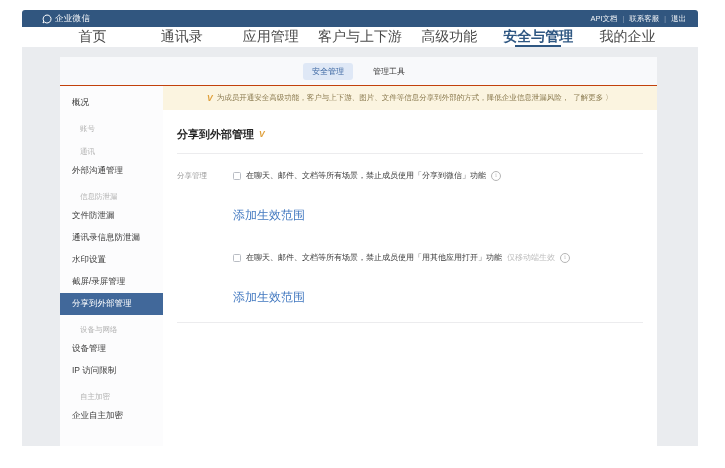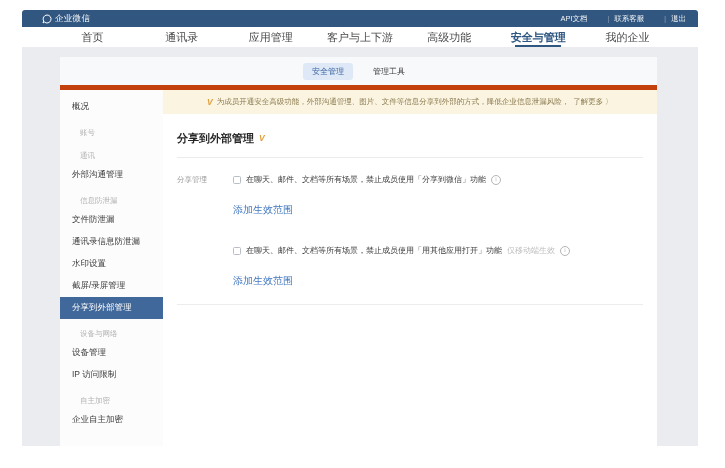--- a/index.html
+++ b/index.html
@@ -6,39 +6,39 @@
   body{font-family:"Liberation Sans","DejaVu Sans",sans-serif;-webkit-font-smoothing:antialiased;}
   .viewport{position:relative;width:725px;height:446px;background:#fff;overflow:hidden;}
 
   
   .topbar{position:absolute;left:22px;top:10px;width:676px;height:17px;
     background:var(--topbar-bg,#31567f);border-radius:3px 3px 0 0;
     display:flex;align-items:center;box-sizing:border-box;padding:0 12px;color:#fff;}
   .brand{display:flex;align-items:center;gap:3px;margin-left:8px;font-size:8.5px;letter-spacing:.3px;}
   .brand-icon{display:flex;align-items:center;}
   .topbar-links{margin-left:auto;display:flex;align-items:center;font-size:7.5px;color:rgba(255,255,255,.92);}
-  .topbar-link{cursor:pointer;display:flex;align-items:center;margin-left:15px;}
+  .topbar-link{cursor:pointer;display:flex;align-items:center;}
   .topbar-link + .topbar-link::before{content:"|";margin:0 5px;color:rgba(255,255,255,.45);font-size:6.5px;}
 
   
   .navbar{position:absolute;left:22px;top:27px;width:676px;height:20px;background:#fff;
     display:flex;box-sizing:border-box;padding:0 26px;}
   .nav-tab{flex:1;display:flex;align-items:center;justify-content:center;
-    font-size:11px;color:#4a4a4a;position:relative;cursor:pointer;white-space:nowrap;}
+    font-size:14px;color:#4a4a4a;position:relative;cursor:pointer;white-space:nowrap;}
   .nav-tab.active{color:var(--accent-blue,#2f5782);font-weight:bold;}
   .nav-tab.active::after{content:"";position:absolute;bottom:0;left:50%;transform:translateX(-50%);
     width:46px;height:2.5px;background:var(--accent-blue,#2f5782);}
 
   
   .page-bg{position:absolute;left:22px;top:47px;width:676px;height:408px;background:#eaecef;}
   .card{position:absolute;left:38px;top:10px;width:597px;height:398px;background:#fff;
     display:flex;flex-direction:column;}
 
   
-  .subtabs{height:28px;flex:none;background:#f8f9fb;border-bottom:5px solid #c2410c;
+  .subtabs{height:28px;flex:none;background:#f8f9fb;border-bottom:1px solid #c2410c;
     display:flex;align-items:center;justify-content:center;gap:11px;}
   .subtab{font-size:8px;color:#3c3c3c;padding:3px 9px;border-radius:3px;cursor:pointer;white-space:nowrap;}
   .subtab.active{background:var(--subtab-active-bg,#dfe8f6);color:var(--subtab-active-text,#3a65a0);}
 
   .card-body{flex:1;display:flex;min-height:0;}
 
   
   .sidebar{width:103px;flex:none;background:#fcfcfd;padding-top:6px;box-sizing:border-box;overflow:hidden;}
   .side-item{font-size:8.5px;color:#3d3d3d;padding:5px 4px 5px 12px;cursor:pointer;white-space:nowrap;}
   .side-item.active{background:var(--sidebar-active-bg,#41689a);color:#fff;}
@@ -60,21 +60,21 @@
   .rules{flex:1;min-width:0;}
   .rule + .rule{margin-top:28px;}
   .rule-line{display:flex;align-items:center;gap:5px;font-size:8px;color:#3a3a3a;white-space:nowrap;}
   .checkbox{width:8px;height:8px;flex:none;border:1px solid #b9bdc4;border-radius:1.5px;background:#fff;
     box-sizing:border-box;cursor:pointer;}
   .hint{color:#bcbcbc;}
   .hint:empty{display:none;}
   .info-icon{width:8px;height:8px;flex:none;border:1px solid #b5b5b5;border-radius:50%;
     color:#b5b5b5;font-size:5.5px;line-height:7px;text-align:center;display:inline-block;
     font-family:"Liberation Serif","DejaVu Serif",serif;cursor:pointer;}
-  .rule-link{display:inline-block;margin-top:18px;font-size:10px;color:var(--link-blue,#4379c0);cursor:pointer;}
+  .rule-link{display:inline-block;margin-top:26px;font-size:12px;color:var(--link-blue,#4379c0);cursor:pointer;}
   .divider-bottom{border-bottom:1px solid #ececee;margin-top:16px;}
 </style>
 </head>
 <body>
 
 <div class="viewport">
 
   <div class="topbar">
     <div class="brand">
       <span class="brand-icon">
@@ -140,21 +140,21 @@
             <div class="side-item">设备管理</div>
             <div class="side-item">IP 访问限制</div>
             <div class="side-section">自主加密</div>
             <div class="side-item">企业自主加密</div>
           </aside>
 
         <main class="content">
 
           <div class="notice">
             <span class="v-icon">V</span>
-            <span>为成员开通安全高级功能，外部沟通管理、图片、文件等信息分享到外部的方式，降低企业信息泄漏风险，</span>
+            <span>为成员开通安全高级功能，客户与上下游、图片、文件等信息分享到外部的方式，降低企业信息泄漏风险，</span>
             <a class="notice-link">了解更多 〉</a>
           </div>
 
           <div class="content-inner">
             <div class="page-title">
               <span>分享到外部管理</span>
               <span class="v-icon">V</span>
             </div>
             <div class="divider"></div>
 

